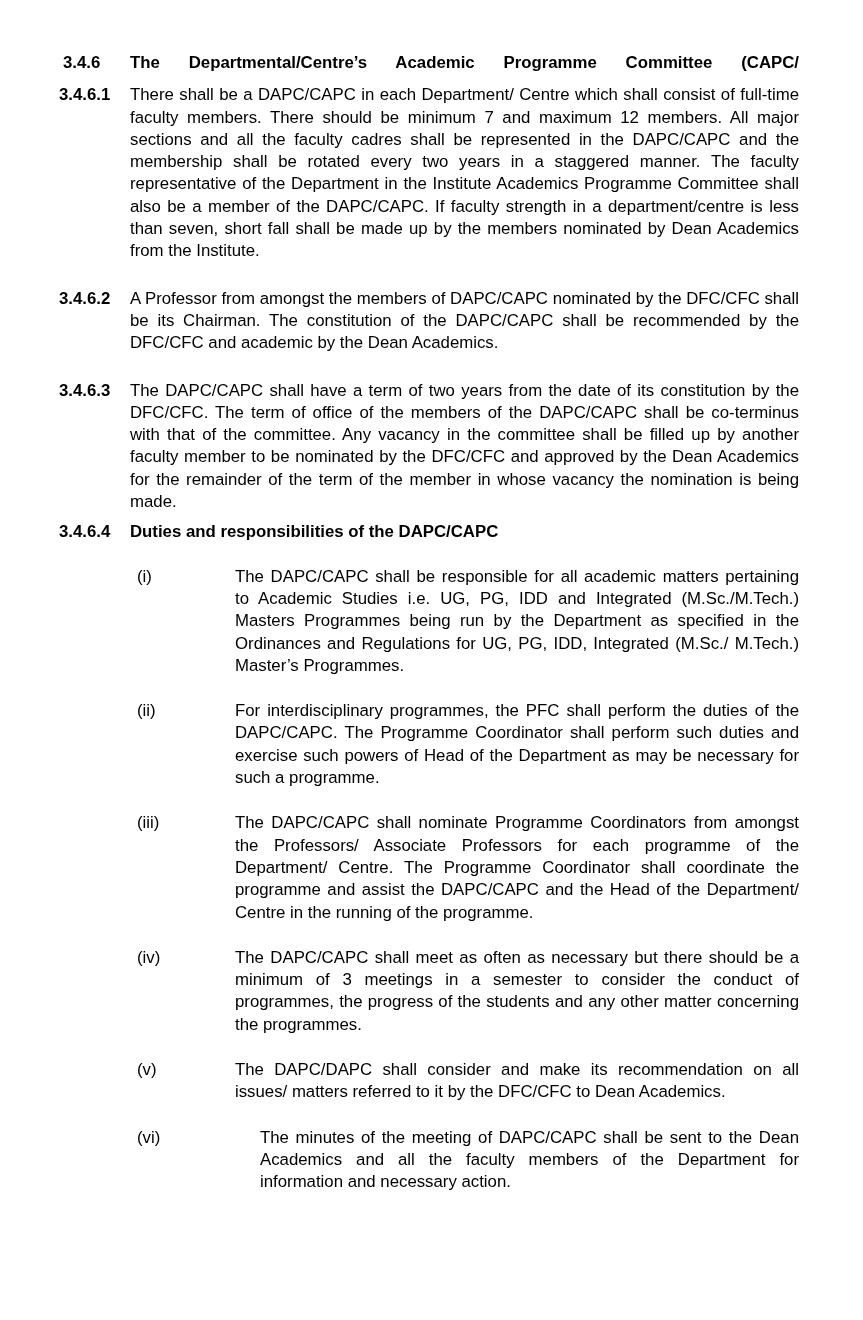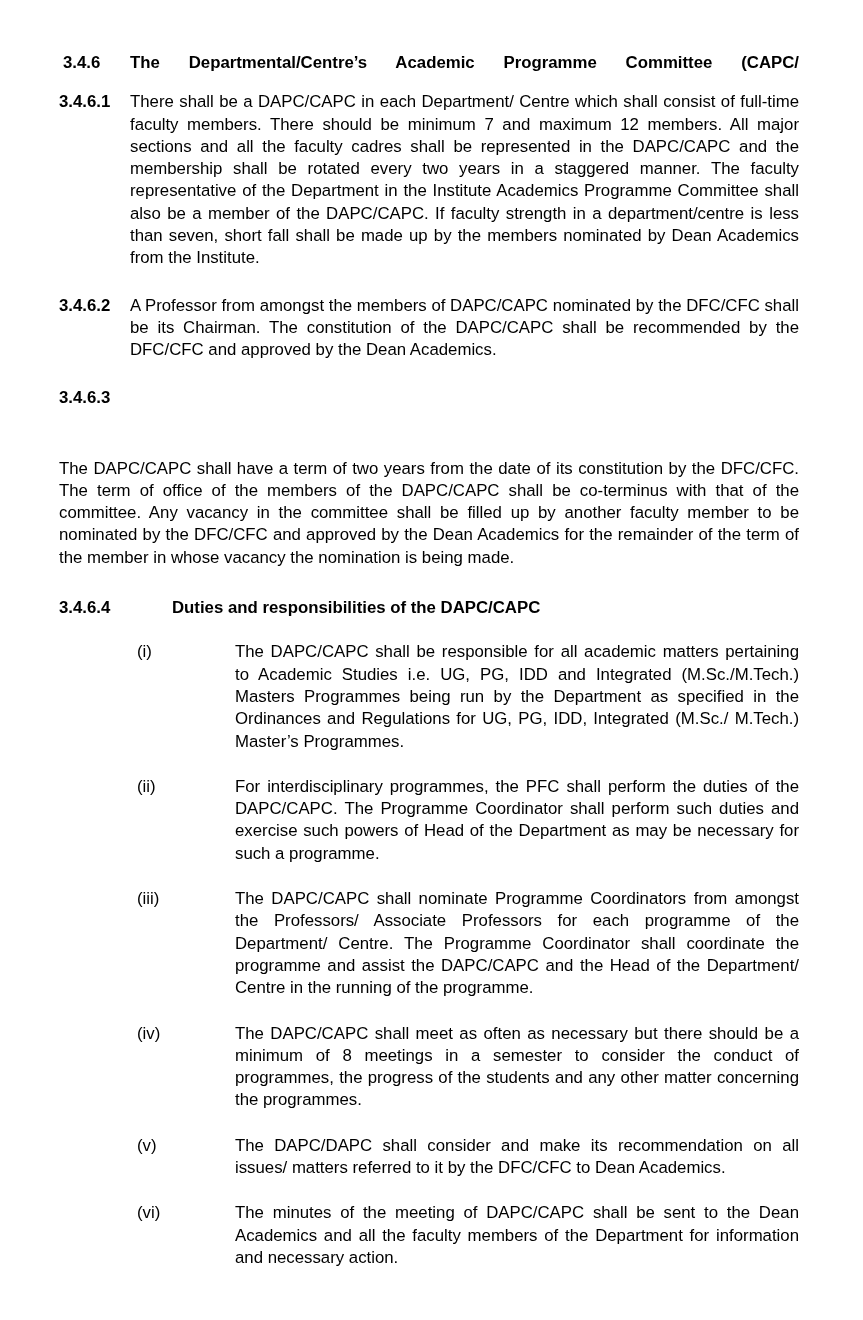--- a/index.html
+++ b/index.html
@@ -20,37 +20,37 @@
     left: 59px;
     top: 52px;
     width: 740px;
   }
   .row { display: flex; align-items: flex-start; }
   .num {
     flex: 0 0 71px;
     width: 71px;
     font-weight: bold;
   }
-  .heading-row { margin-bottom: 17px; }
+  .heading-row { margin-bottom: 10px; }
   .heading-row .num { padding-left: 4px; }
   .htitle { flex: 1; font-weight: bold; }
   .title-l1 { text-align: justify; text-align-last: justify; }
   .title-l2 { text-align: left; }
   .clause { margin-bottom: 25px; }
-  .clause.tight { margin-bottom: 28px; flex-direction: column; }
-  .clause.duties-heading { margin-bottom: 22px; gap: 42px; }
+  .clause.tight { margin-bottom: 8px; }
+  .clause.duties-heading { margin-bottom: 22px; }
   .clause-text { flex: 1; text-align: justify; }
   .duties-heading .clause-text { font-weight: bold; text-align: left; }
   .item {
     display: flex;
     align-items: flex-start;
     padding-left: 78px;
     margin-bottom: 23px;
   }
-  .item:last-child { margin-bottom: 0; }
+  .item:last-child { margin-bottom: 0; gap: 25px; }
   .item-label { flex: 0 0 98px; width: 98px; }
   .item-text { flex: 1; text-align: justify; }
 </style>
 </head>
 <body>
 
 <div class="page">
   <div class="content">
 
     <div class="row heading-row">
@@ -60,21 +60,21 @@
       </div>
     </div>
 
     <div class="row clause">
       <span class="num">3.4.6.1</span>
       <div class="clause-text">There shall be a DAPC/CAPC in each Department/ Centre which shall consist of full-time faculty members. There should be minimum 7 and maximum 12 members. All major sections and all the faculty cadres shall be represented in the DAPC/CAPC and the membership shall be rotated every two years in a staggered manner. The faculty representative of the Department in the Institute Academics Programme Committee shall also be a member of the DAPC/CAPC. If faculty strength in a department/centre is less than seven, short fall shall be made up by the members nominated by Dean Academics from the Institute.</div>
     </div>
 
     <div class="row clause">
       <span class="num">3.4.6.2</span>
-      <div class="clause-text">A Professor from amongst the members of DAPC/CAPC nominated by the DFC/CFC shall be its Chairman. The constitution of the DAPC/CAPC shall be recommended by the DFC/CFC and approved by the Dean Academics.</div>
+      <div class="clause-text">A Professor from amongst the members of DAPC/CAPC nominated by the DFC/CFC shall be its Chairman. The constitution of the DAPC/CAPC shall be recommended by the DFC/CFC and academic by the Dean Academics.</div>
     </div>
 
     <div class="row clause tight">
       <span class="num">3.4.6.3</span>
       <div class="clause-text">The DAPC/CAPC shall have a term of two years from the date of its constitution by the DFC/CFC. The term of office of the members of the DAPC/CAPC shall be co-terminus with that of the committee. Any vacancy in the committee shall be filled up by another faculty member to be nominated by the DFC/CFC and approved by the Dean Academics for the remainder of the term of the member in whose vacancy the nomination is being made.</div>
     </div>
 
     <div class="row clause duties-heading">
       <span class="num">3.4.6.4</span>
       <div class="clause-text">Duties and responsibilities of the DAPC/CAPC</div>
@@ -90,21 +90,21 @@
       <div class="item-text">For interdisciplinary programmes, the PFC shall perform the duties of the DAPC/CAPC. The Programme Coordinator shall perform such duties and exercise such powers of Head of the Department as may be necessary for such a programme.</div>
     </div>
 
     <div class="item">
       <span class="item-label">(iii)</span>
       <div class="item-text">The DAPC/CAPC shall nominate Programme Coordinators from amongst the Professors/ Associate Professors for each programme of the Department/ Centre. The Programme Coordinator shall coordinate the programme and assist the DAPC/CAPC and the Head of the Department/ Centre in the running of the programme.</div>
     </div>
 
     <div class="item">
       <span class="item-label">(iv)</span>
-      <div class="item-text">The DAPC/CAPC shall meet as often as necessary but there should be a minimum of 8 meetings in a semester to consider the conduct of programmes, the progress of the students and any other matter concerning the programmes.</div>
+      <div class="item-text">The DAPC/CAPC shall meet as often as necessary but there should be a minimum of 3 meetings in a semester to consider the conduct of programmes, the progress of the students and any other matter concerning the programmes.</div>
     </div>
 
     <div class="item">
       <span class="item-label">(v)</span>
       <div class="item-text">The DAPC/DAPC shall consider and make its recommendation on all issues/ matters referred to it by the DFC/CFC to Dean Academics.</div>
     </div>
 
     <div class="item">
       <span class="item-label">(vi)</span>
       <div class="item-text">The minutes of the meeting of DAPC/CAPC shall be sent to the Dean Academics and all the faculty members of the Department for information and necessary action.</div>

